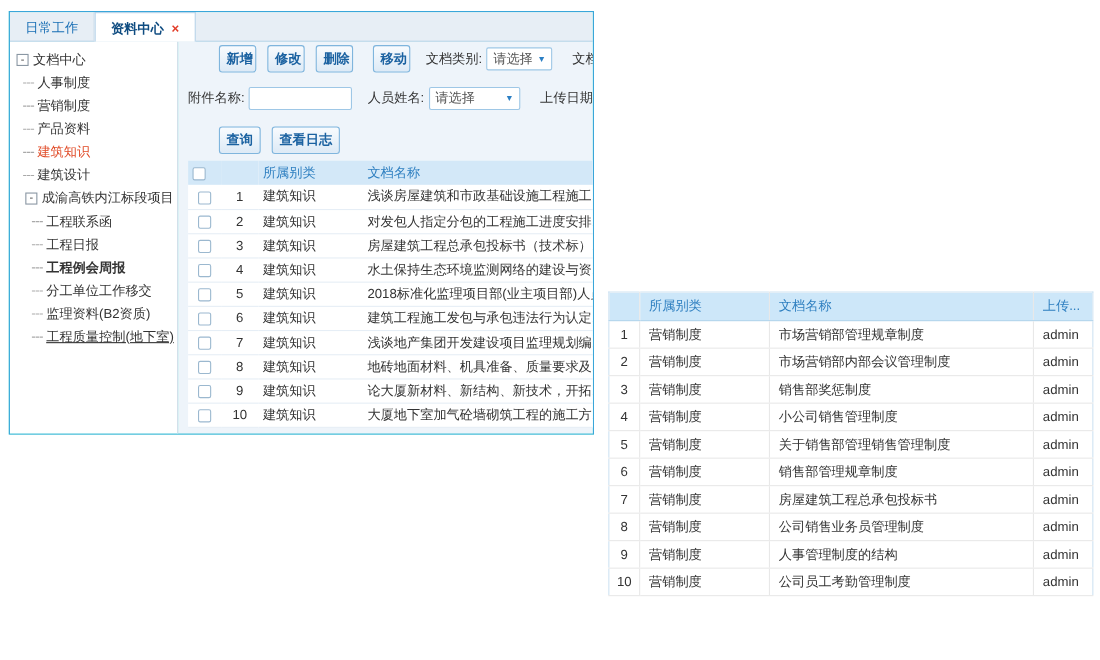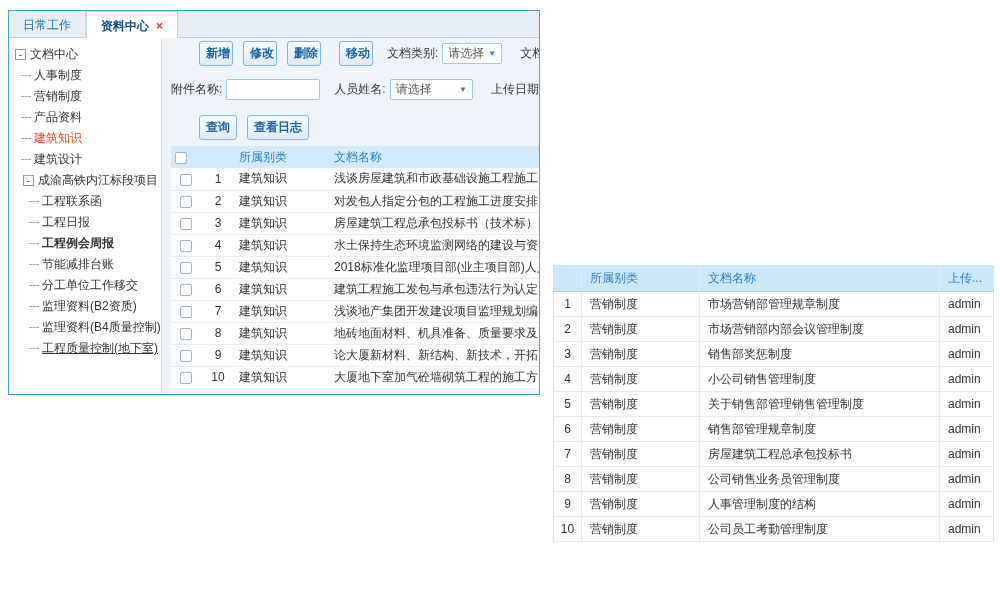--- a/index.html
+++ b/index.html
@@ -95,24 +95,22 @@
           <div class="tnode" style="padding-left: 6px;"><span class="tgl">-</span><span>文档中心</span></div>
           <div class="titem" style="padding-left: 12px;"><span class="dash"></span><span>人事制度</span></div>
           <div class="titem" style="padding-left: 12px;"><span class="dash"></span><span>营销制度</span></div>
           <div class="titem" style="padding-left: 12px;"><span class="dash"></span><span>产品资料</span></div>
           <div class="titem sel" style="padding-left: 12px;"><span class="dash"></span><span>建筑知识</span></div>
           <div class="titem" style="padding-left: 12px;"><span class="dash"></span><span>建筑设计</span></div>
           <div class="tnode" style="padding-left: 14px;"><span class="tgl">-</span><span>成渝高铁内江标段项目</span></div>
           <div class="titem" style="padding-left: 20px;"><span class="dash"></span><span>工程联系函</span></div>
           <div class="titem" style="padding-left: 20px;"><span class="dash"></span><span>工程日报</span></div>
           <div class="titem" style="padding-left: 20px; font-weight: bold;"><span class="dash"></span><span>工程例会周报</span></div>
-          <div class="titem" style="padding-left: 20px;"><span class="dash"></span><span>节能减排台账</span></div>
           <div class="titem" style="padding-left: 20px;"><span class="dash"></span><span>分工单位工作移交</span></div>
           <div class="titem" style="padding-left: 20px;"><span class="dash"></span><span>监理资料(B2资质)</span></div>
-          <div class="titem" style="padding-left: 20px;"><span class="dash"></span><span>监理资料(B4质量控制)</span></div>
           <div class="titem" style="padding-left: 20px; text-decoration: underline;"><span class="dash"></span><span>工程质量控制(地下室)</span></div>
         </div>
 
       <div class="main">
         <div class="trow row1">
           <span class="btn">新增</span>
           <span class="btn">修改</span>
           <span class="btn">删除</span>
           <span class="btn gap">移动</span>
           <span class="lbl">文档类别:</span>

